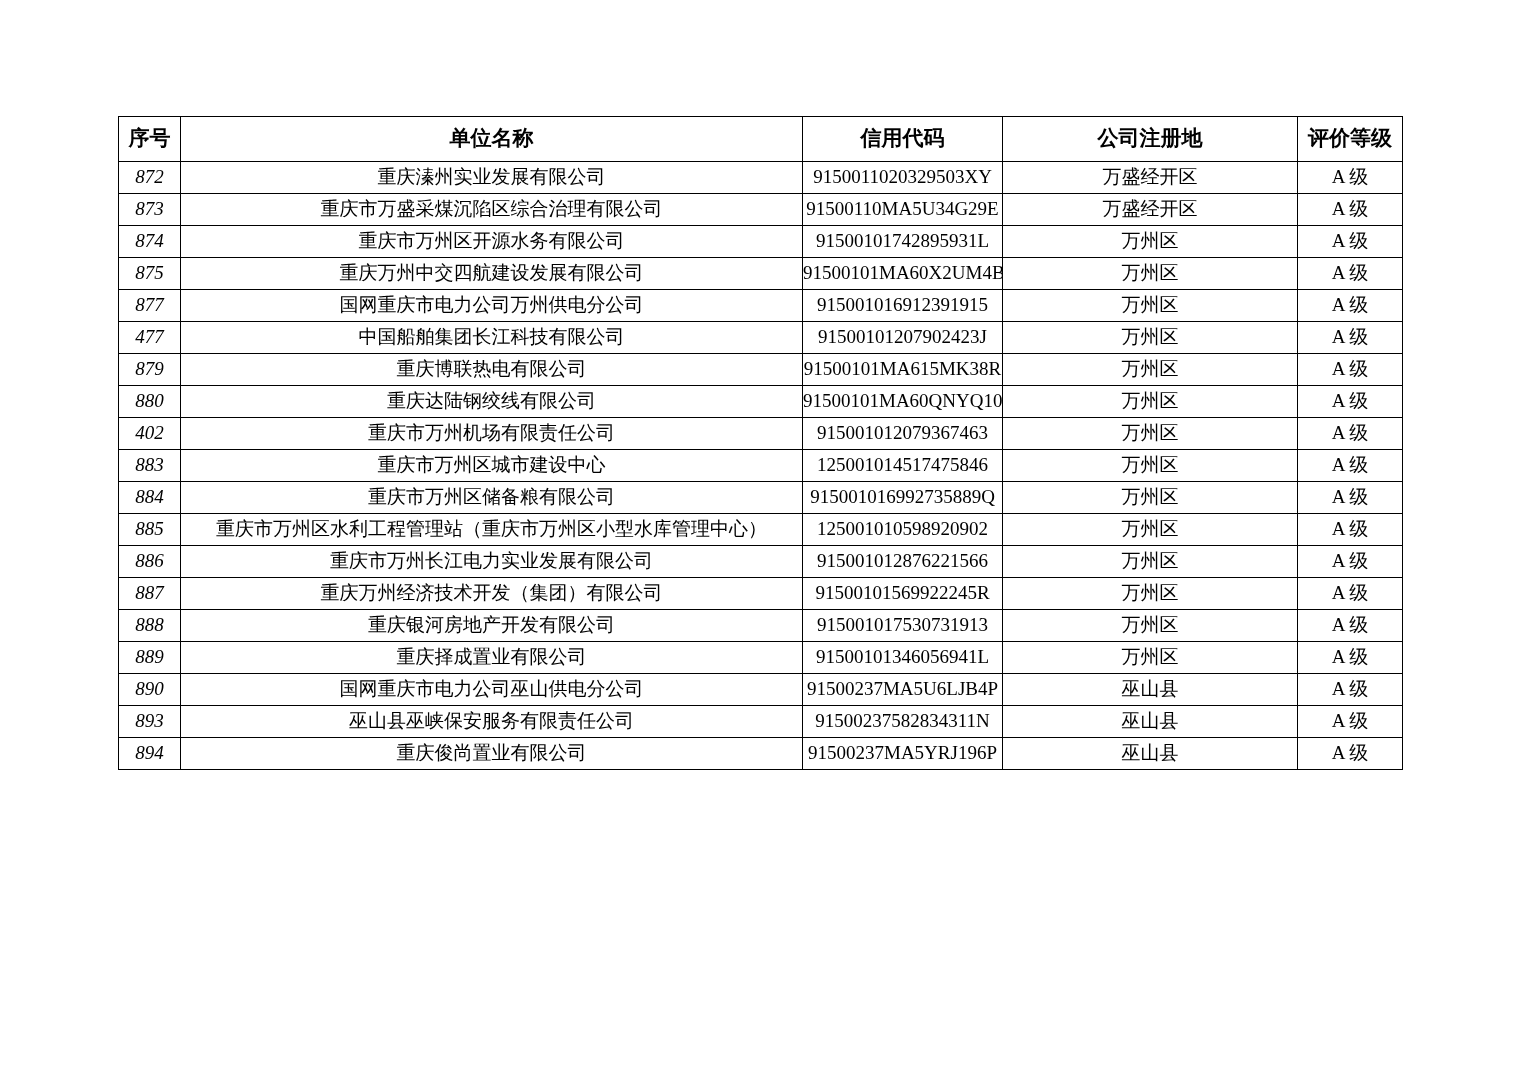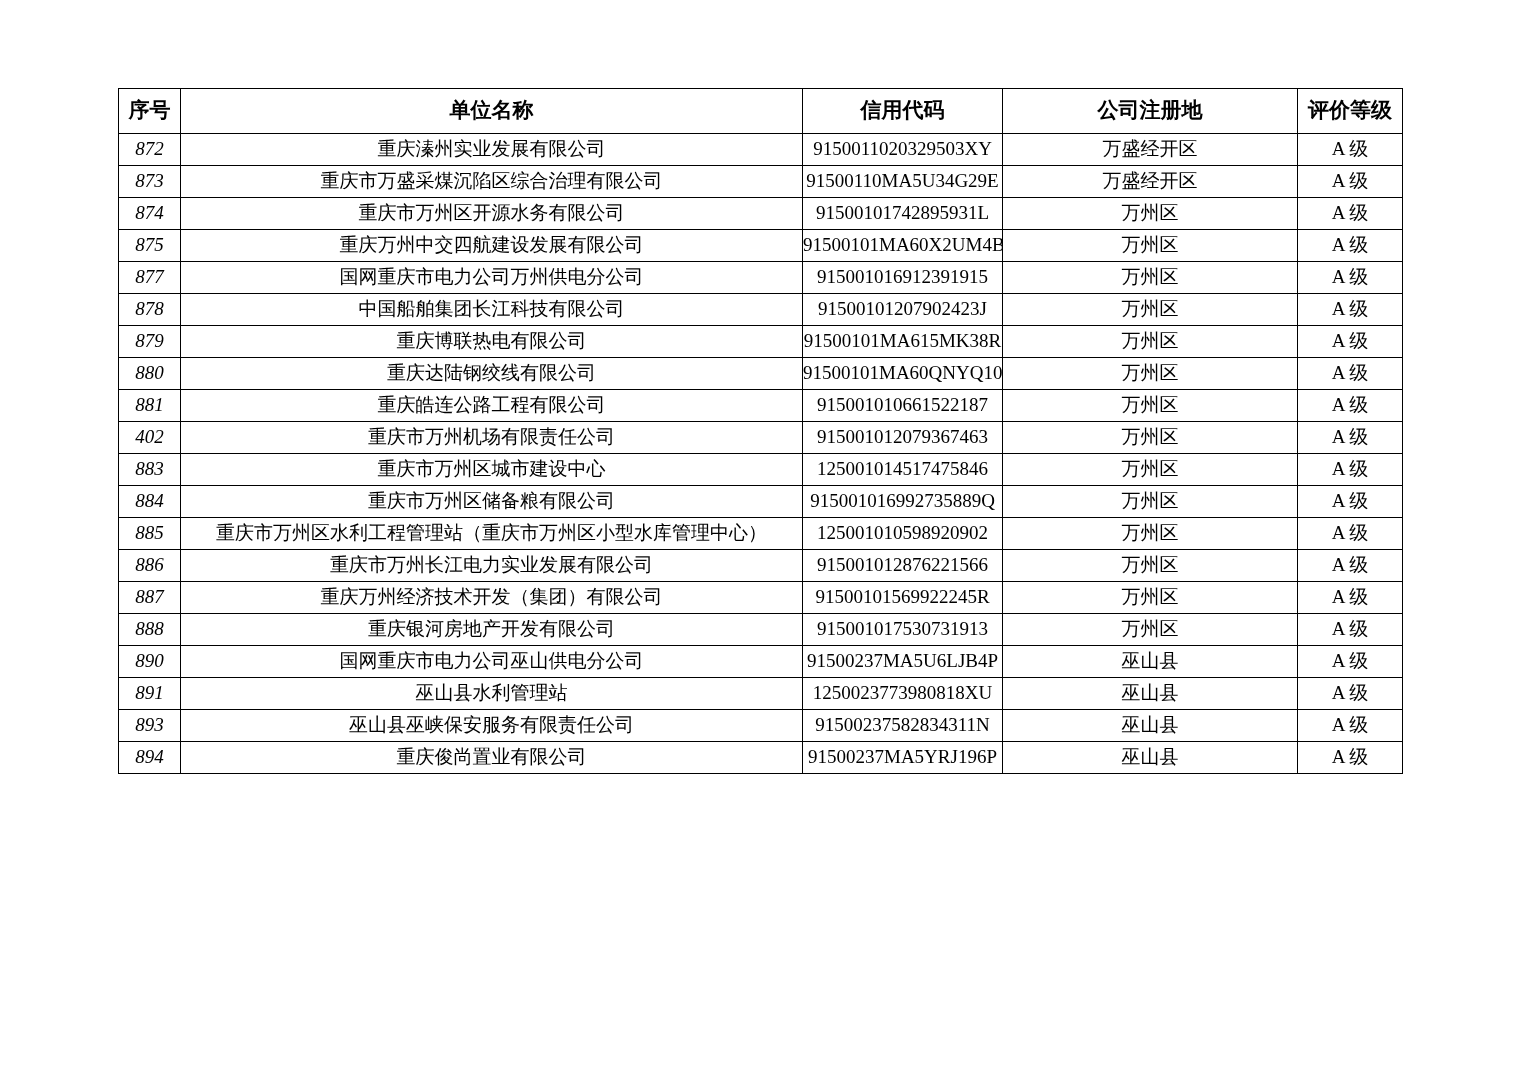--- a/index.html
+++ b/index.html
@@ -11,21 +11,21 @@
     width: 1520px;
     height: 1074px;
     font-family: "Liberation Serif", "DejaVu Serif", serif;
     color: #000000;
   }
   .page {
     position: relative;
     width: 1520px;
     height: 952px;
     box-sizing: border-box;
-    padding: 88px 118px 0 118px;
+    padding: 116px 118px 0 118px;
   }
   table.doc-table {
     border-collapse: collapse;
     width: 1284px;
     table-layout: fixed;
   }
   table.doc-table th,
   table.doc-table td {
     border: 1px solid #000000;
     padding: 0;
@@ -115,48 +115,41 @@
           <td class="cell-grade">A 级</td>
         </tr>
         <tr>
           <td class="cell-index">877</td>
           <td class="cell-name">国网重庆市电力公司万州供电分公司</td>
           <td class="cell-code">915001016912391915</td>
           <td class="cell-region">万州区</td>
           <td class="cell-grade">A 级</td>
         </tr>
         <tr>
-          <td class="cell-index">878</td>
+          <td class="cell-index">477</td>
           <td class="cell-name">中国船舶集团长江科技有限公司</td>
           <td class="cell-code">91500101207902423J</td>
           <td class="cell-region">万州区</td>
           <td class="cell-grade">A 级</td>
         </tr>
         <tr>
           <td class="cell-index">879</td>
           <td class="cell-name">重庆博联热电有限公司</td>
           <td class="cell-code">91500101MA615MK38R</td>
           <td class="cell-region">万州区</td>
           <td class="cell-grade">A 级</td>
         </tr>
         <tr>
           <td class="cell-index">880</td>
           <td class="cell-name">重庆达陆钢绞线有限公司</td>
           <td class="cell-code">91500101MA60QNYQ10</td>
           <td class="cell-region">万州区</td>
           <td class="cell-grade">A 级</td>
         </tr>
         <tr>
-          <td class="cell-index">881</td>
-          <td class="cell-name">重庆皓连公路工程有限公司</td>
-          <td class="cell-code">915001010661522187</td>
-          <td class="cell-region">万州区</td>
-          <td class="cell-grade">A 级</td>
-        </tr>
-        <tr>
           <td class="cell-index">402</td>
           <td class="cell-name">重庆市万州机场有限责任公司</td>
           <td class="cell-code">915001012079367463</td>
           <td class="cell-region">万州区</td>
           <td class="cell-grade">A 级</td>
         </tr>
         <tr>
           <td class="cell-index">883</td>
           <td class="cell-name">重庆市万州区城市建设中心</td>
           <td class="cell-code">125001014517475846</td>
@@ -192,30 +185,30 @@
           <td class="cell-grade">A 级</td>
         </tr>
         <tr>
           <td class="cell-index">888</td>
           <td class="cell-name">重庆银河房地产开发有限公司</td>
           <td class="cell-code">915001017530731913</td>
           <td class="cell-region">万州区</td>
           <td class="cell-grade">A 级</td>
         </tr>
         <tr>
+          <td class="cell-index">889</td>
+          <td class="cell-name">重庆择成置业有限公司</td>
+          <td class="cell-code">91500101346056941L</td>
+          <td class="cell-region">万州区</td>
+          <td class="cell-grade">A 级</td>
+        </tr>
+        <tr>
           <td class="cell-index">890</td>
           <td class="cell-name">国网重庆市电力公司巫山供电分公司</td>
           <td class="cell-code">91500237MA5U6LJB4P</td>
-          <td class="cell-region">巫山县</td>
-          <td class="cell-grade">A 级</td>
-        </tr>
-        <tr>
-          <td class="cell-index">891</td>
-          <td class="cell-name">巫山县水利管理站</td>
-          <td class="cell-code">1250023773980818XU</td>
           <td class="cell-region">巫山县</td>
           <td class="cell-grade">A 级</td>
         </tr>
         <tr>
           <td class="cell-index">893</td>
           <td class="cell-name">巫山县巫峡保安服务有限责任公司</td>
           <td class="cell-code">91500237582834311N</td>
           <td class="cell-region">巫山县</td>
           <td class="cell-grade">A 级</td>
         </tr>

